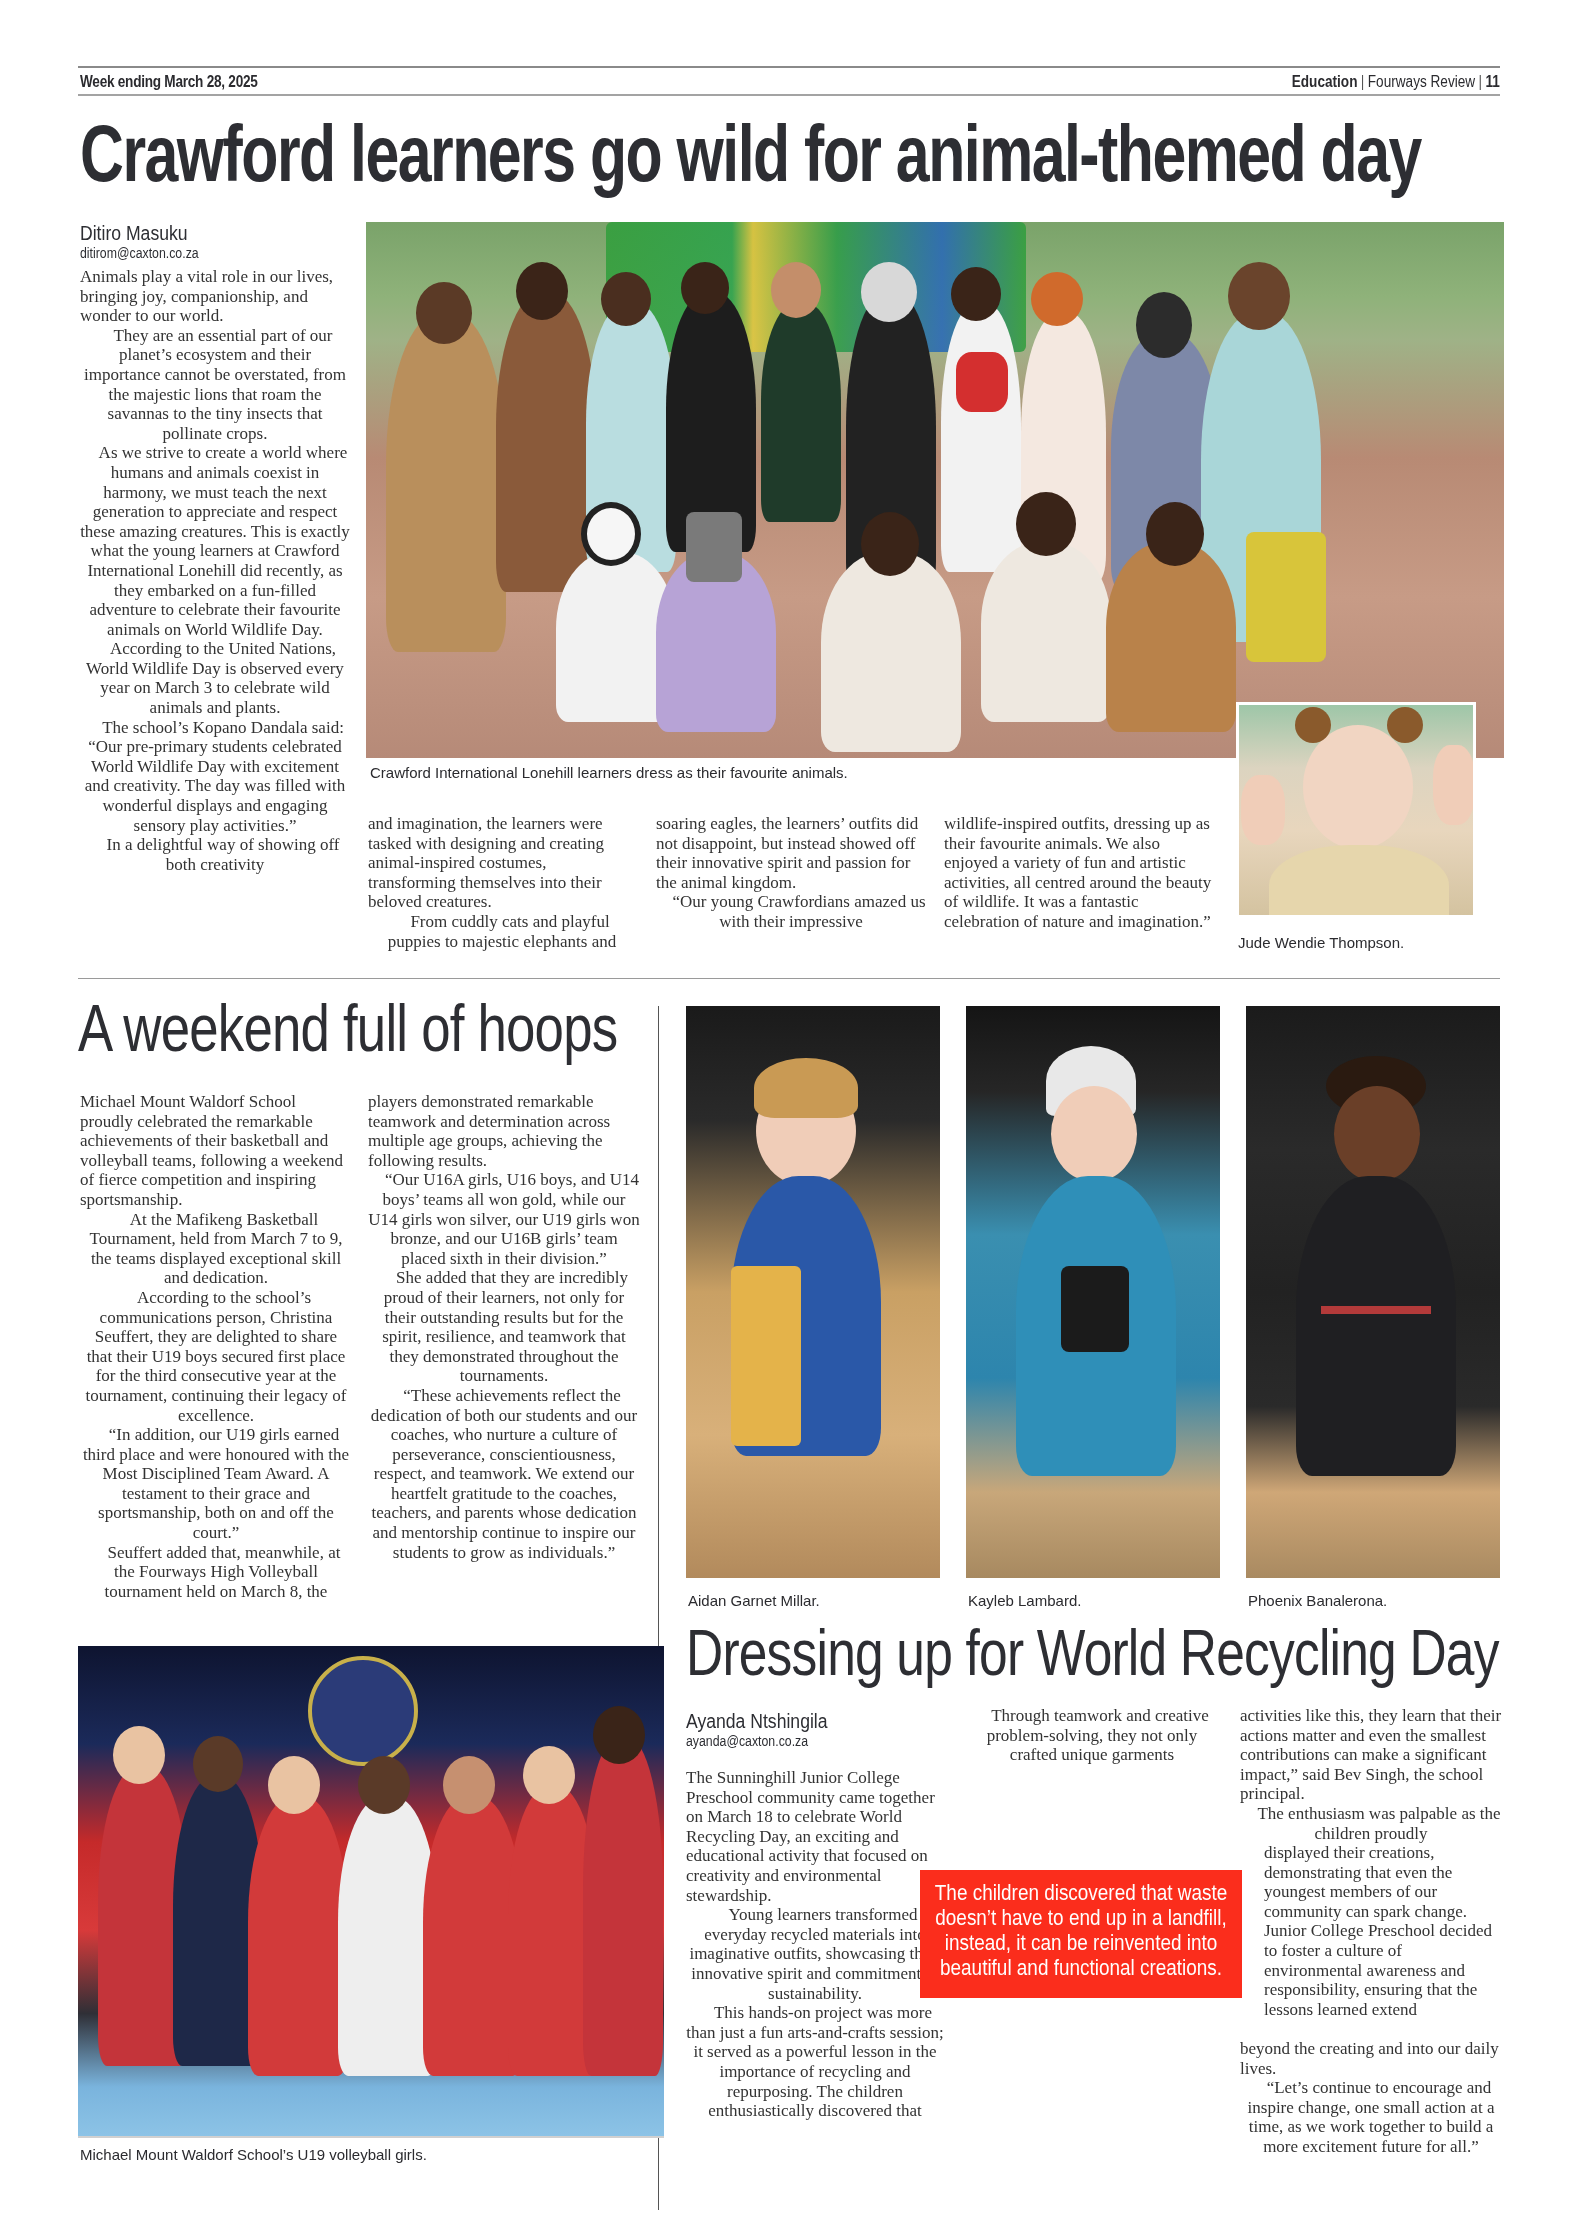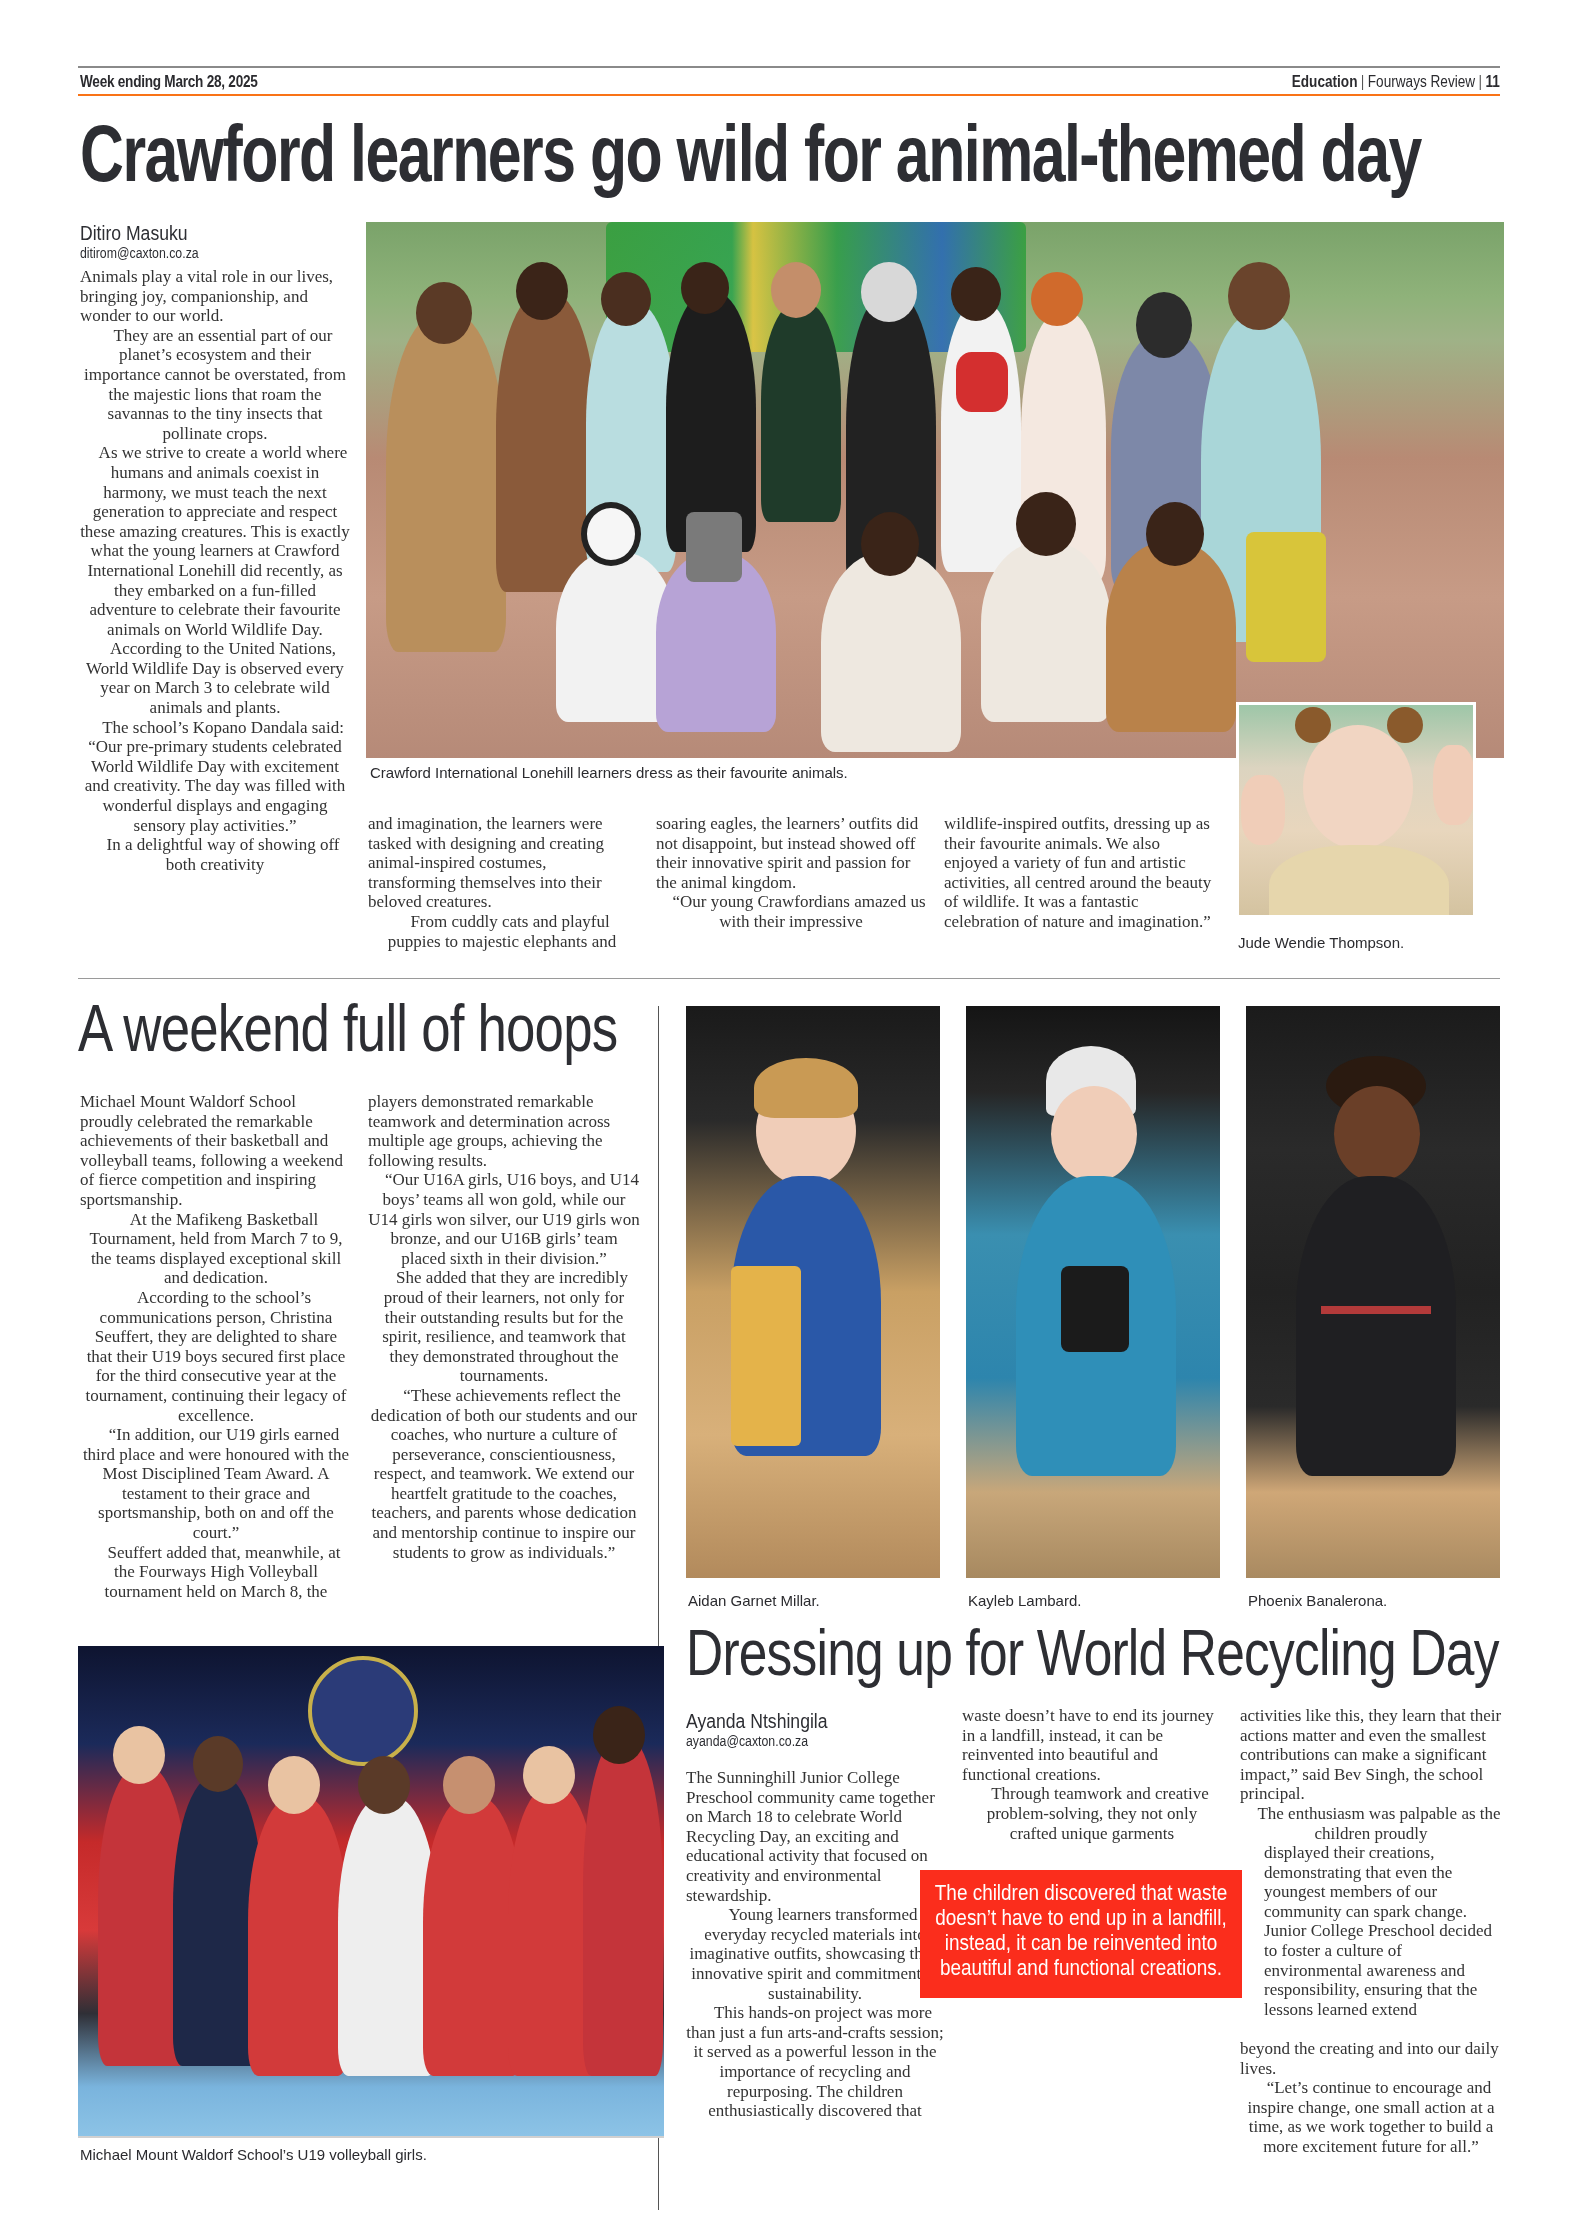--- a/index.html
+++ b/index.html
@@ -2,21 +2,21 @@
 <html><head>
 <meta charset="utf-8">
 <style>
   * { box-sizing: border-box; margin: 0; padding: 0; }
   html, body { width: 1572px; height: 2224px; background: #ffffff; }
   body { position: relative; color: #2b2b2f; overflow: hidden; }
 
   .abs { position: absolute; }
 
   
-  .runhead { left: 78px; top: 66px; width: 1422px; height: 30px; border-top: 2px solid #8a8a8a; border-bottom: 2px solid #f97316; }
+  .runhead { left: 78px; top: 66px; width: 1422px; height: 30px; border-top: 2px solid #8a8a8a; border-bottom: 2px solid #a3a3a3; }
   .runhead .left { position: absolute; left: 2px; top: 5px; font-family: "Liberation Sans", sans-serif; font-weight: bold; font-size: 16px; letter-spacing: -0.3px; transform: scaleX(0.85); transform-origin: left center; }
   .runhead .right { position: absolute; right: 0; top: 5px; font-family: "Liberation Sans", sans-serif; font-size: 16px; transform: scaleX(0.85); transform-origin: right center; white-space: nowrap; }
   .runhead .right b { font-weight: bold; }
   .runhead .sep { color: #555; margin: 0 4px; }
 
   
   .headline { font-family: "Liberation Sans", sans-serif; color: #2d2e33; white-space: nowrap; transform-origin: left top; }
   .h1 { left: 80px; top: 108px; font-size: 80px; font-weight: bold; letter-spacing: -2px; transform: scaleX(0.76); }
   .h2 { left: 78px; top: 990px; font-size: 66px; font-weight: normal; letter-spacing: -1px; transform: scaleX(0.80); }
   .h3 { left: 686px; top: 1616px; font-size: 64px; font-weight: normal; letter-spacing: -1px; transform: scaleX(0.805); }
@@ -212,21 +212,20 @@
 <div class="abs byname" style="left:686px; top:1710px;">Ayanda Ntshingila</div>
 <div class="abs bymail" style="left:686px; top:1733px;">ayanda@caxton.co.za</div>
 
 <div class="abs col" style="left:686px; top:1768px; width:258px;">
   <p>The Sunninghill Junior College Preschool community came together on March 18 to celebrate World Recycling Day, an exciting and educational activity that focused on creativity and environmental stewardship.</p>
   <p class="ind">Young learners transformed everyday recycled materials into imaginative outfits, showcasing their innovative spirit and commitment to sustainability.</p>
   <p class="ind">This hands-on project was more than just a fun arts-and-crafts session; it served as a powerful lesson in the importance of recycling and repurposing. The children enthusiastically discovered that</p>
 </div>
 
 <div class="abs col" style="left:962px; top:1706px; width:260px;">
-  <p>waste doesn’t have to end its journey in a landfill, instead, it can be reinvented into beautiful and functional creations.</p>
   <p class="ind">Through teamwork and creative problem-solving, they not only crafted unique garments</p>
 </div>
 
 <div class="abs pullquote">
   <span>The children discovered that waste</span><br>
   <span>doesn’t have to end up in a landfill,</span><br>
   <span>instead, it can be reinvented into</span><br>
   <span>beautiful and functional creations.</span>
 </div>
 

